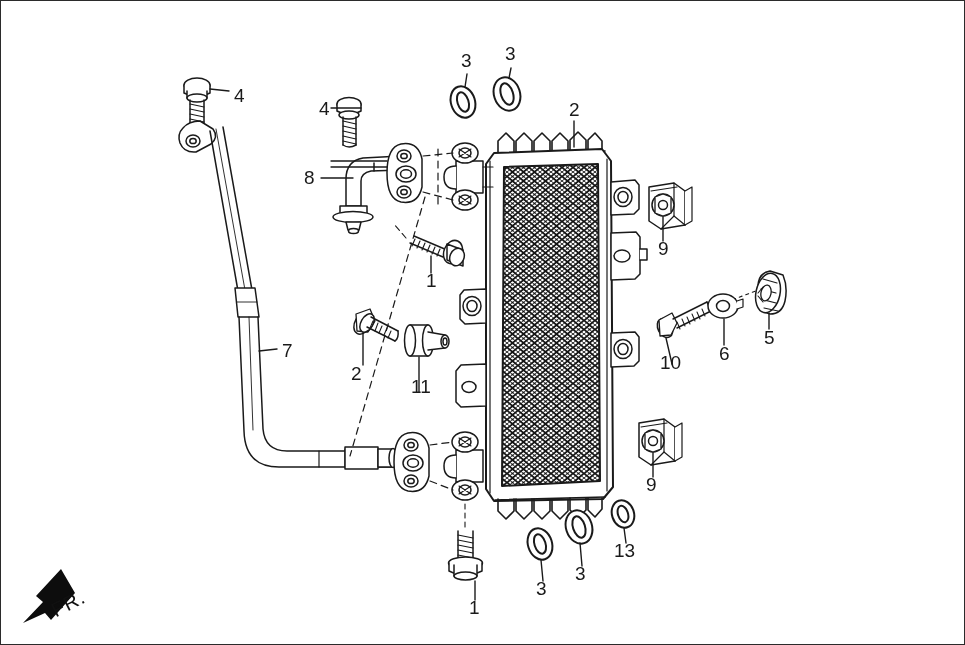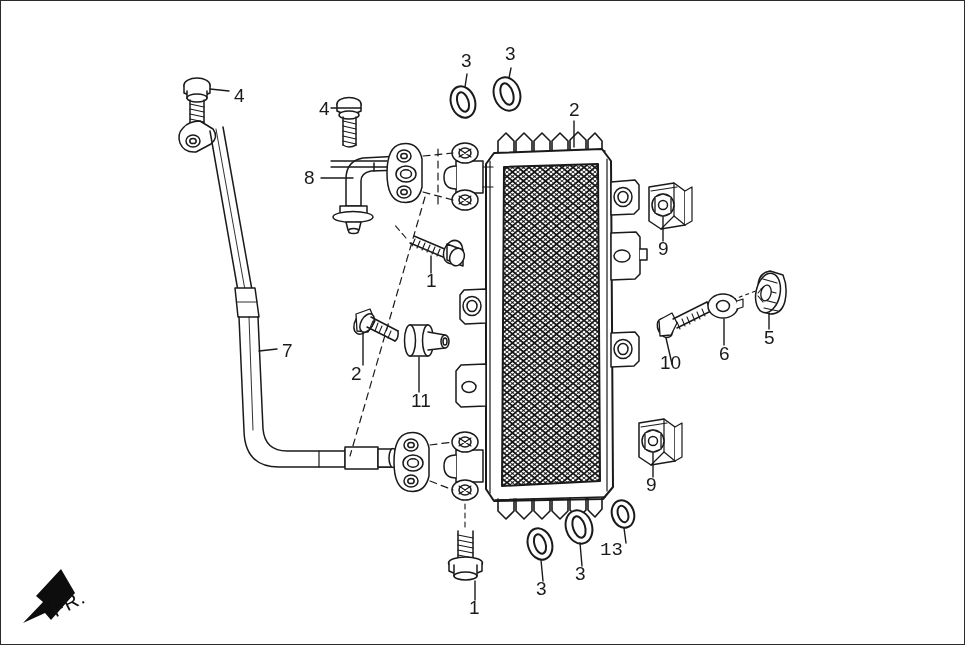--- a/index.html
+++ b/index.html
@@ -385,20 +385,20 @@
   <div class="callout-label" style="left:504px;top:43px;">3</div>
   <div class="callout-label" style="left:568px;top:99px;">2</div>
   <div class="callout-label" style="left:303px;top:167px;">8</div>
   <div class="callout-label" style="left:657px;top:238px;">9</div>
   <div class="callout-label" style="left:425px;top:270px;">1</div>
   <div class="callout-label" style="left:763px;top:327px;">5</div>
   <div class="callout-label" style="left:718px;top:343px;">6</div>
   <div class="callout-label" style="left:659px;top:352px;">10</div>
   <div class="callout-label" style="left:281px;top:340px;">7</div>
   <div class="callout-label" style="left:350px;top:363px;">2</div>
-  <div class="callout-label" style="left:410px;top:390px;">11</div>
+  <div class="callout-label" style="left:410px;top:376px;">11</div>
   <div class="callout-label" style="left:645px;top:474px;">9</div>
-  <div class="callout-label" style="left:599px;top:540px;font-family:Liberation Mono, monospace;">13</div>
+  <div class="callout-label" style="left:613px;top:540px;">13</div>
   <div class="callout-label" style="left:574px;top:563px;">3</div>
   <div class="callout-label" style="left:535px;top:578px;">3</div>
   <div class="callout-label" style="left:468px;top:597px;">1</div>
 
 </div>
 
 </body></html>

